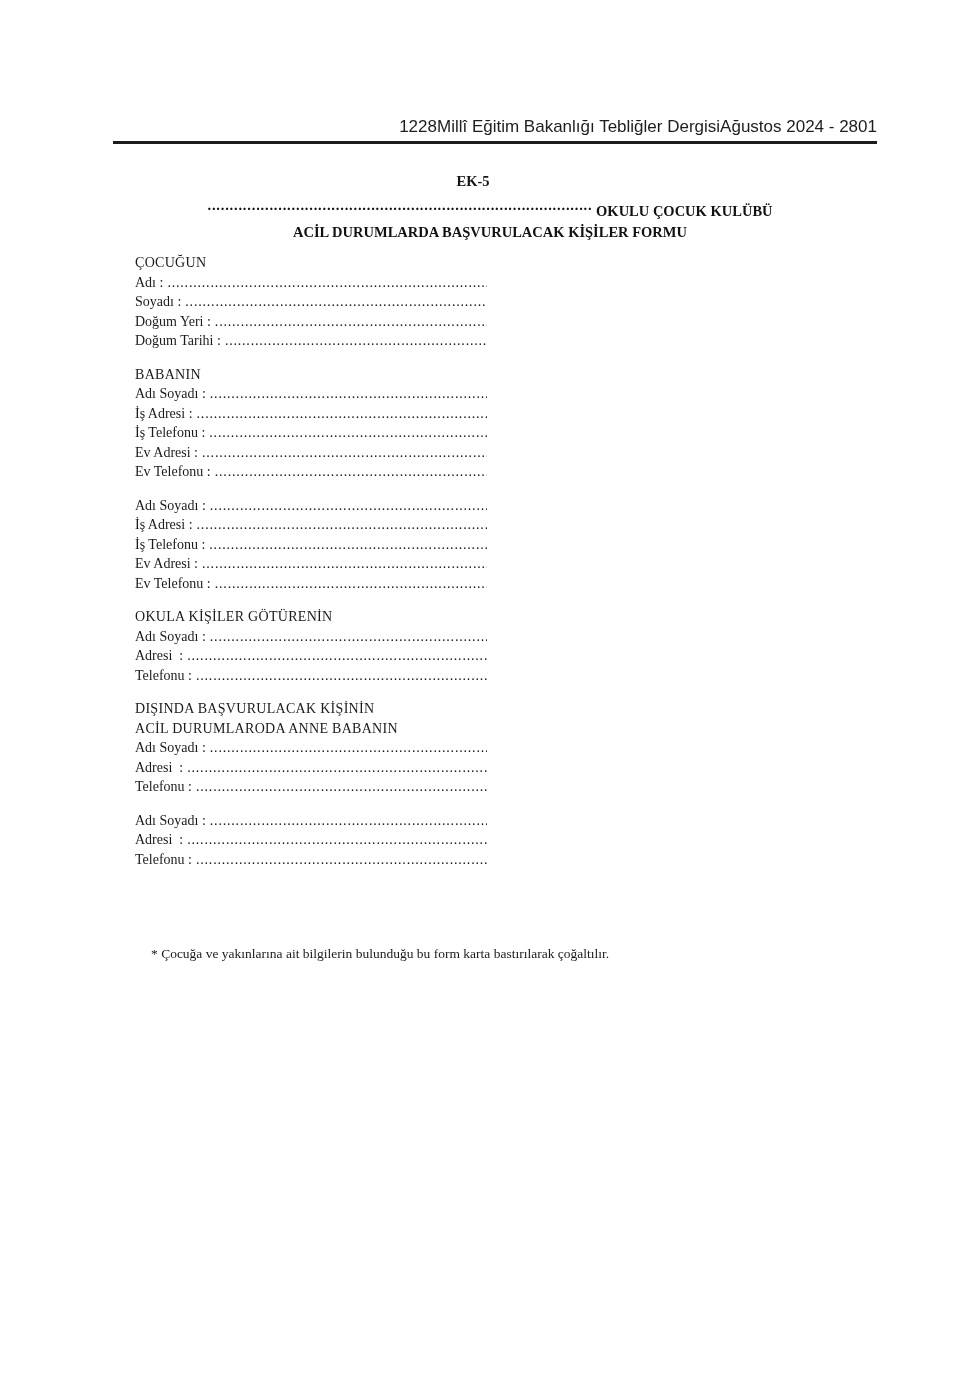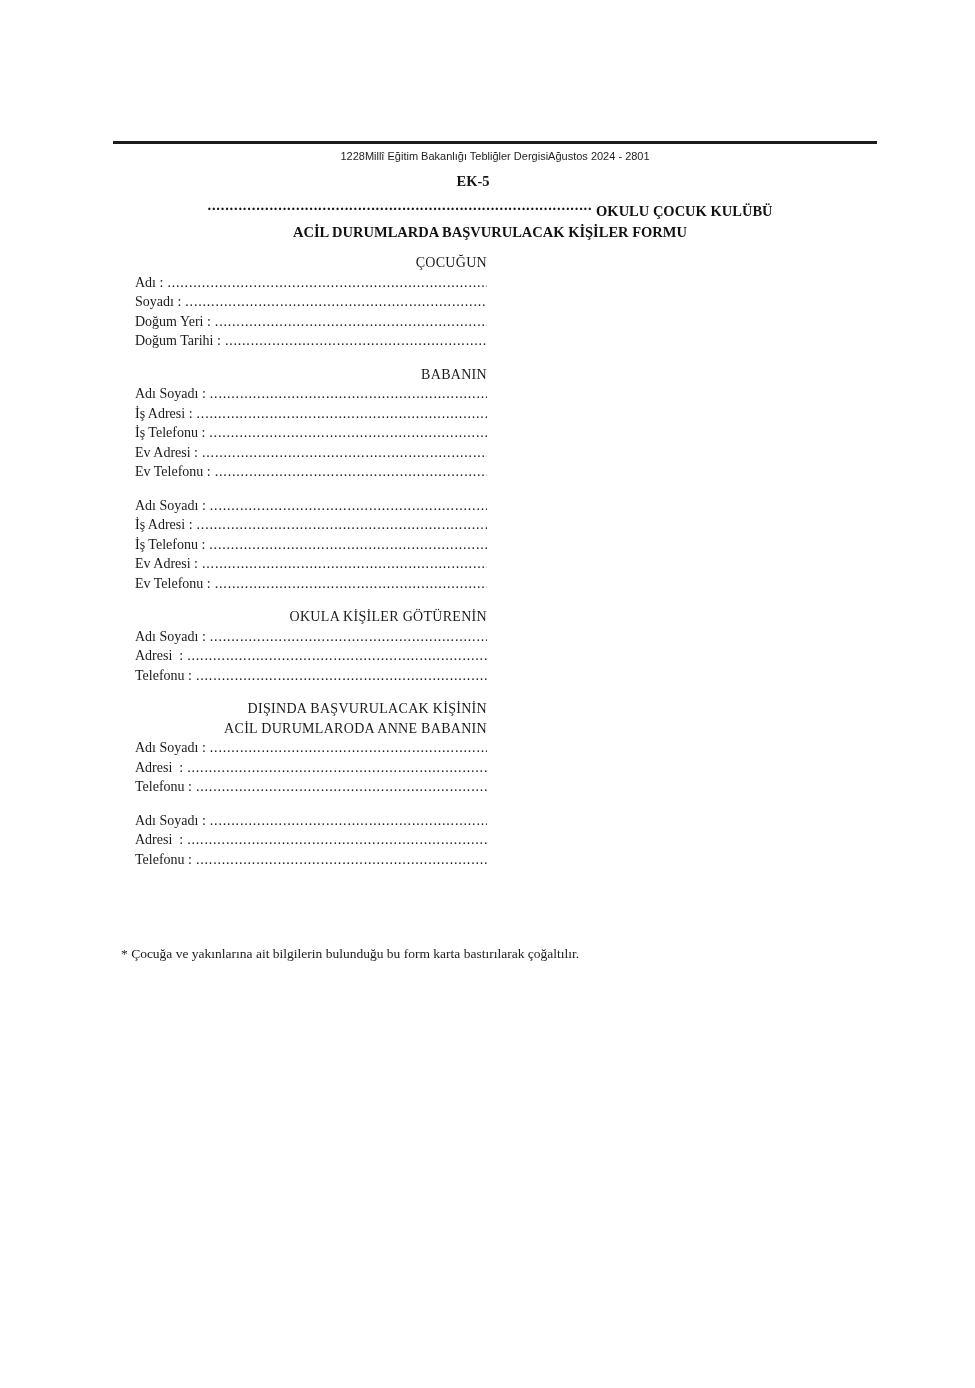--- a/index.html
+++ b/index.html
@@ -11,26 +11,25 @@
     font-family: "Liberation Serif", serif;
     color: #161616;
     overflow: hidden;
   }
   .header {
     position: absolute;
     left: 113px;
     top: 117px;
     width: 764px;
     display: flex;
-    justify-content: center;
+    justify-content: flex-end;
     align-items: baseline;
     font-family: "Liberation Sans", sans-serif;
-    font-size: 11px;
+    font-size: 17px;
     color: #1d1d1d;
-    margin-top: 33px;
   }
   .rule {
     position: absolute;
     left: 113px;
     top: 141px;
     width: 764px;
     height: 3px;
     background: #1c1c1c;
   }
   .annex {
@@ -66,33 +65,33 @@
     position: absolute;
     left: 135px;
     top: 253px;
     width: 352px;
     font-size: 14px;
     line-height: 19.5px;
     color: #1a1a1a;
   }
   .section { margin-top: 14px; }
   .sections > .section:first-child { margin-top: 0; }
-  .heading { white-space: pre; letter-spacing: 0.3px; text-align: right; }
+  .heading { white-space: pre; letter-spacing: 0.3px; }
   .row { display: flex; justify-content: flex-end; }
   .lbl { white-space: pre; flex: 0 0 auto; }
   .leader {
     flex: 1 1 auto;
     overflow: hidden;
     white-space: nowrap;
     letter-spacing: 0.8px;
     padding-left: 4px;
   }
   .footnote {
     position: absolute;
-    left: 121px;
+    left: 151px;
     top: 946px;
     font-size: 13.5px;
     color: #1a1a1a;
   }
 </style>
 </head>
 <body>
 
 <div class="page">
 

